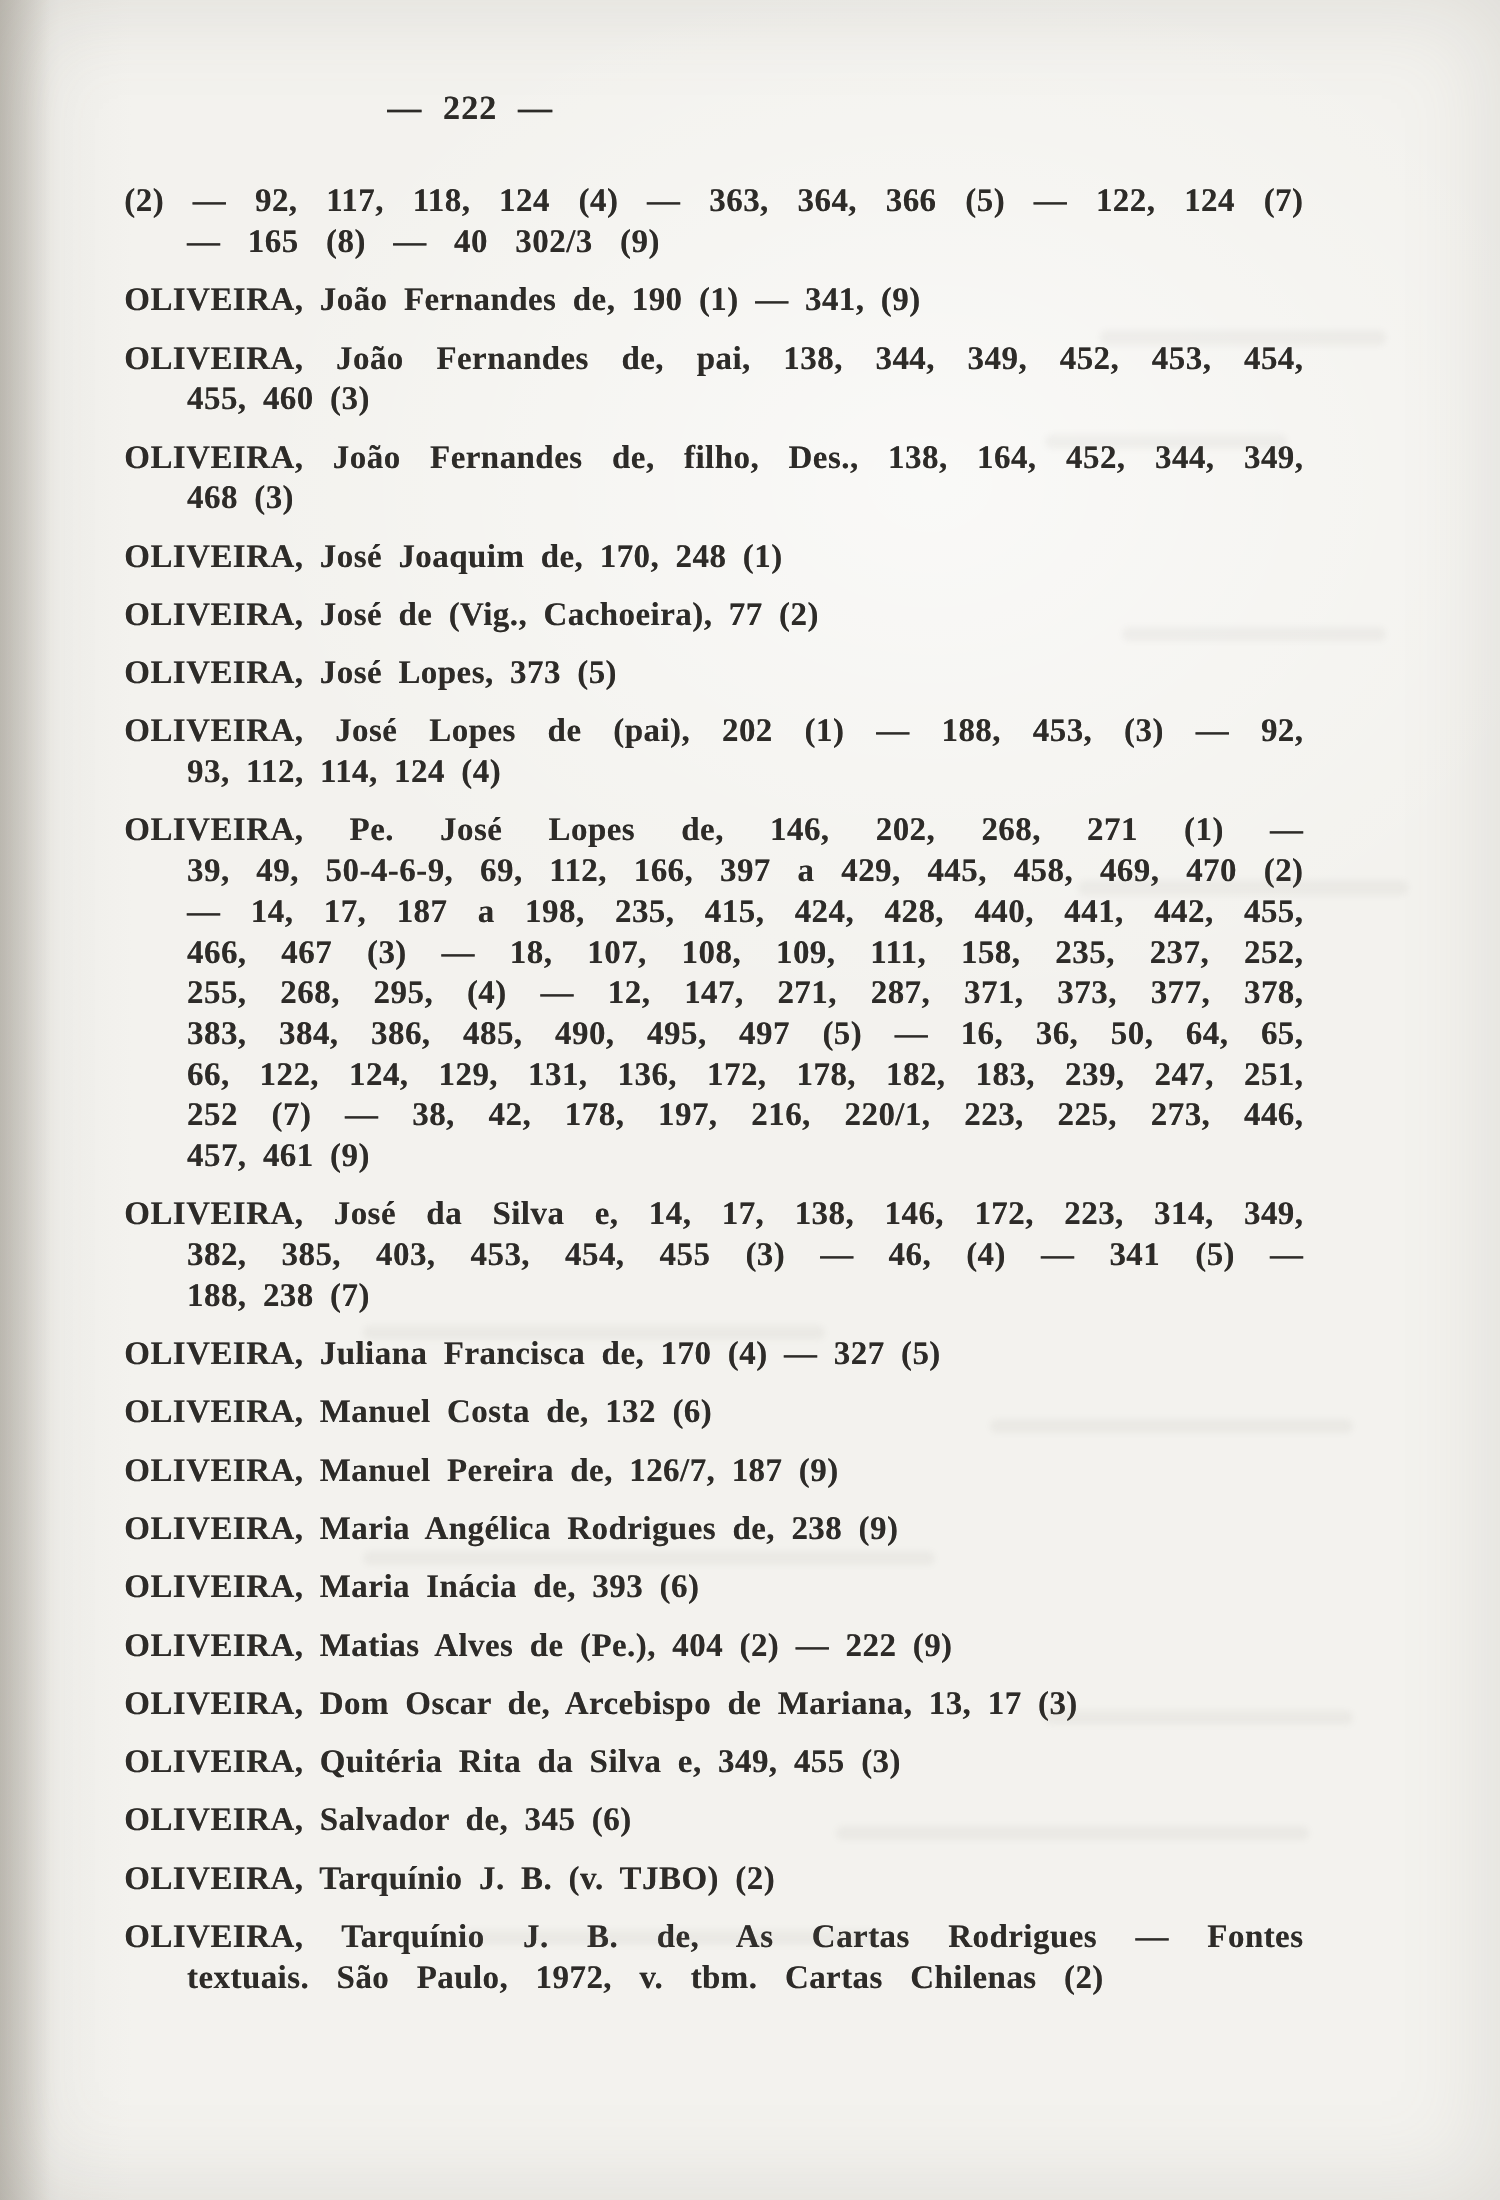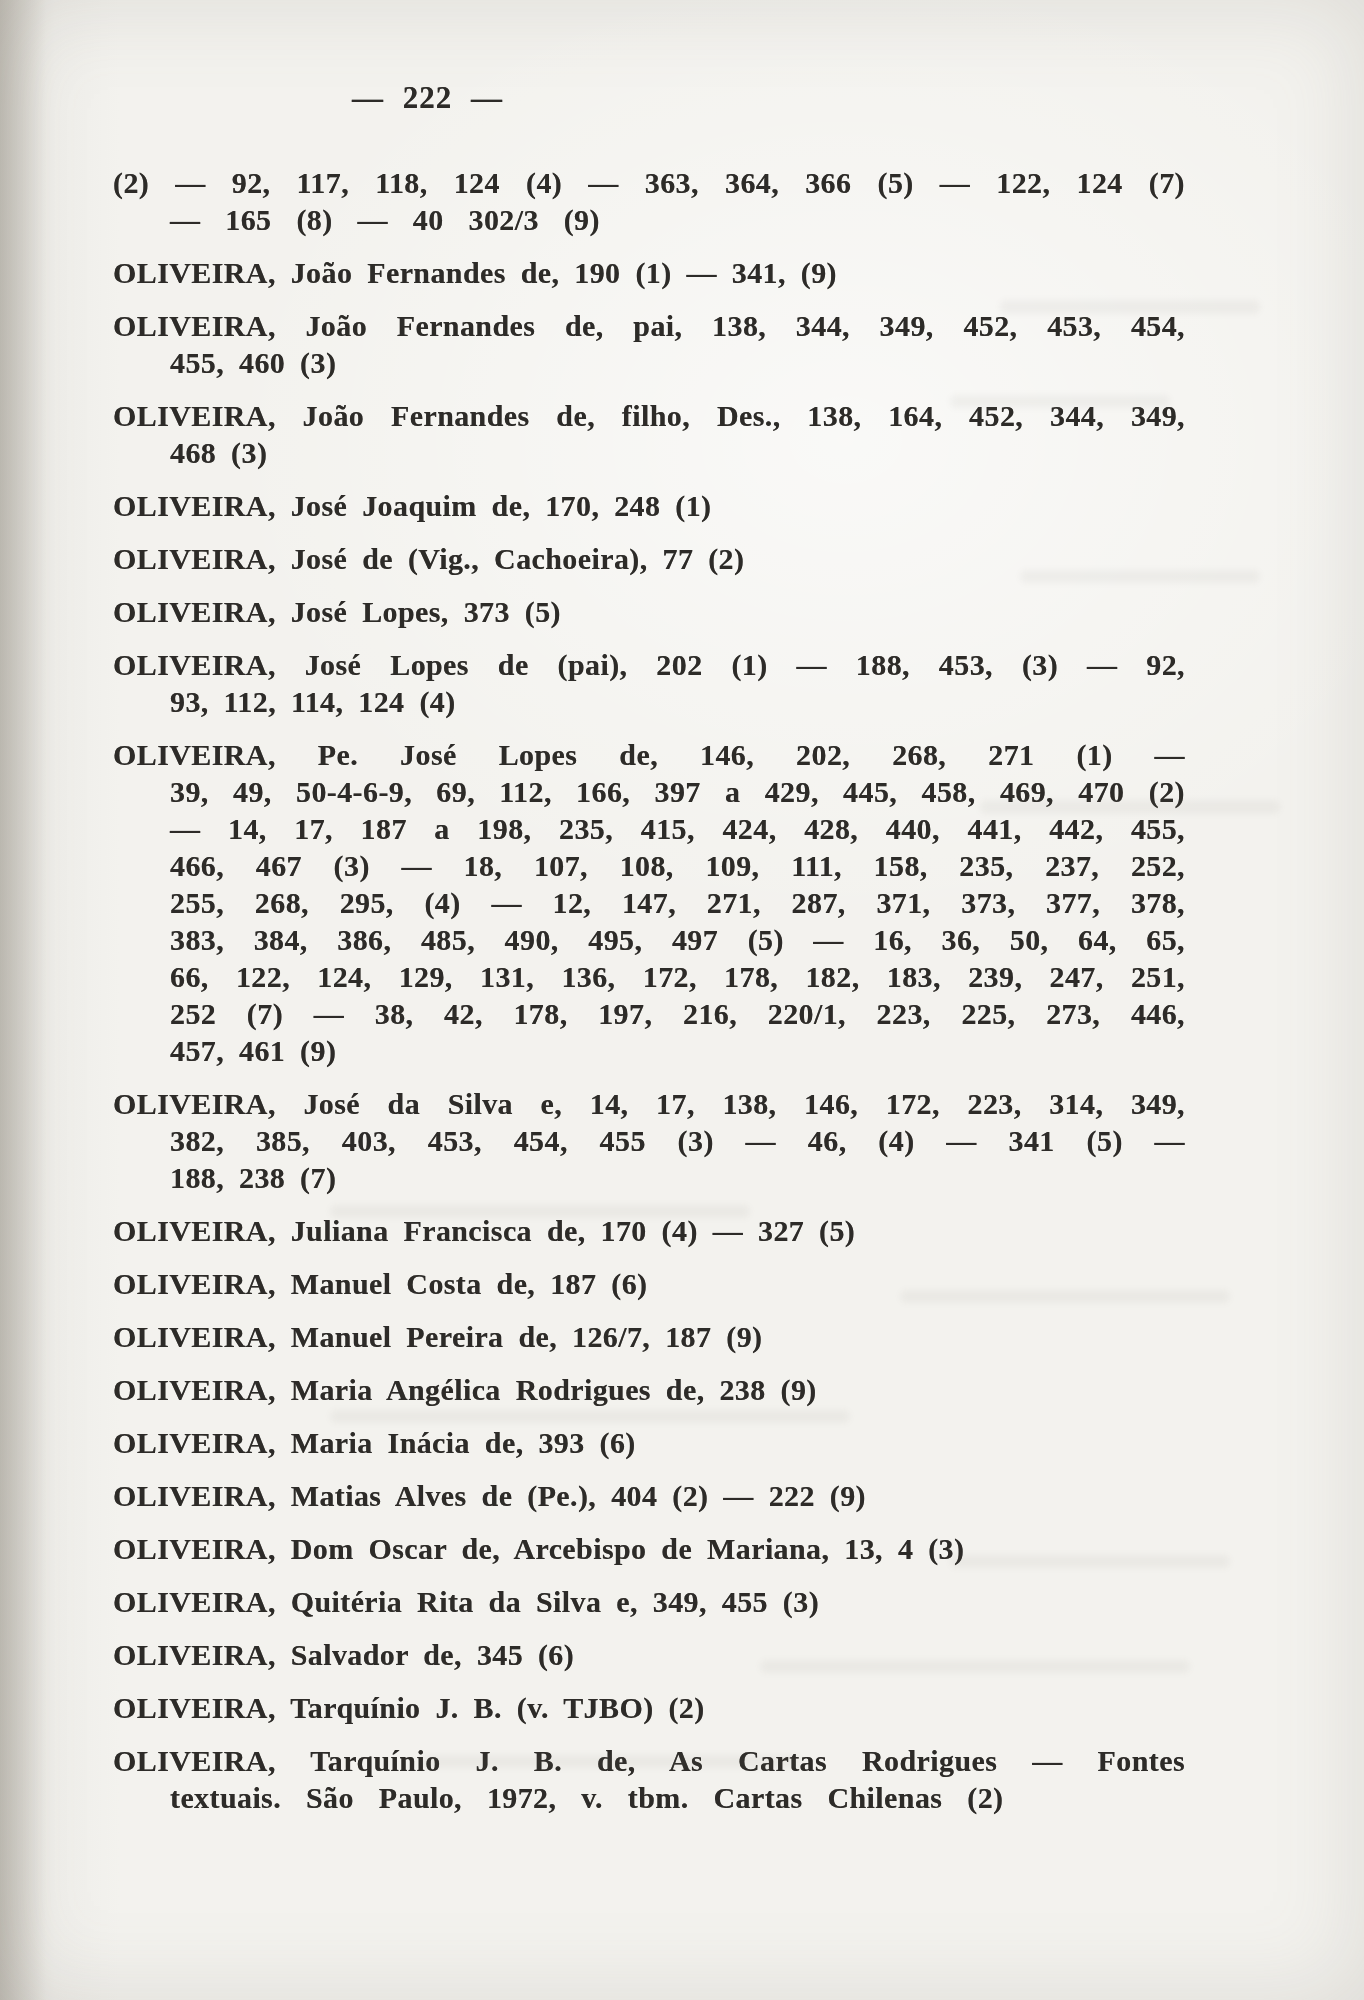--- a/index.html
+++ b/index.html
@@ -119,36 +119,36 @@
       </div>
       <div class="entry">
         <div class="line just">OLIVEIRA, José da Silva e, 14, 17, 138, 146, 172, 223, 314, 349,</div>
         <div class="line ind just">382, 385, 403, 453, 454, 455 (3) — 46, (4) — 341 (5) —</div>
         <div class="line ind">188, 238 (7)</div>
       </div>
       <div class="entry">
         <div class="line">OLIVEIRA, Juliana Francisca de, 170 (4) — 327 (5)</div>
       </div>
       <div class="entry">
-        <div class="line">OLIVEIRA, Manuel Costa de, 187 (6)</div>
+        <div class="line">OLIVEIRA, Manuel Costa de, 132 (6)</div>
       </div>
       <div class="entry">
         <div class="line">OLIVEIRA, Manuel Pereira de, 126/7, 187 (9)</div>
       </div>
       <div class="entry">
         <div class="line">OLIVEIRA, Maria Angélica Rodrigues de, 238 (9)</div>
       </div>
       <div class="entry">
         <div class="line">OLIVEIRA, Maria Inácia de, 393 (6)</div>
       </div>
       <div class="entry">
         <div class="line">OLIVEIRA, Matias Alves de (Pe.), 404 (2) — 222 (9)</div>
       </div>
       <div class="entry">
-        <div class="line">OLIVEIRA, Dom Oscar de, Arcebispo de Mariana, 13, 4 (3)</div>
+        <div class="line">OLIVEIRA, Dom Oscar de, Arcebispo de Mariana, 13, 17 (3)</div>
       </div>
       <div class="entry">
         <div class="line">OLIVEIRA, Quitéria Rita da Silva e, 349, 455 (3)</div>
       </div>
       <div class="entry">
         <div class="line">OLIVEIRA, Salvador de, 345 (6)</div>
       </div>
       <div class="entry">
         <div class="line">OLIVEIRA, Tarquínio J. B. (v. TJBO) (2)</div>
       </div>

